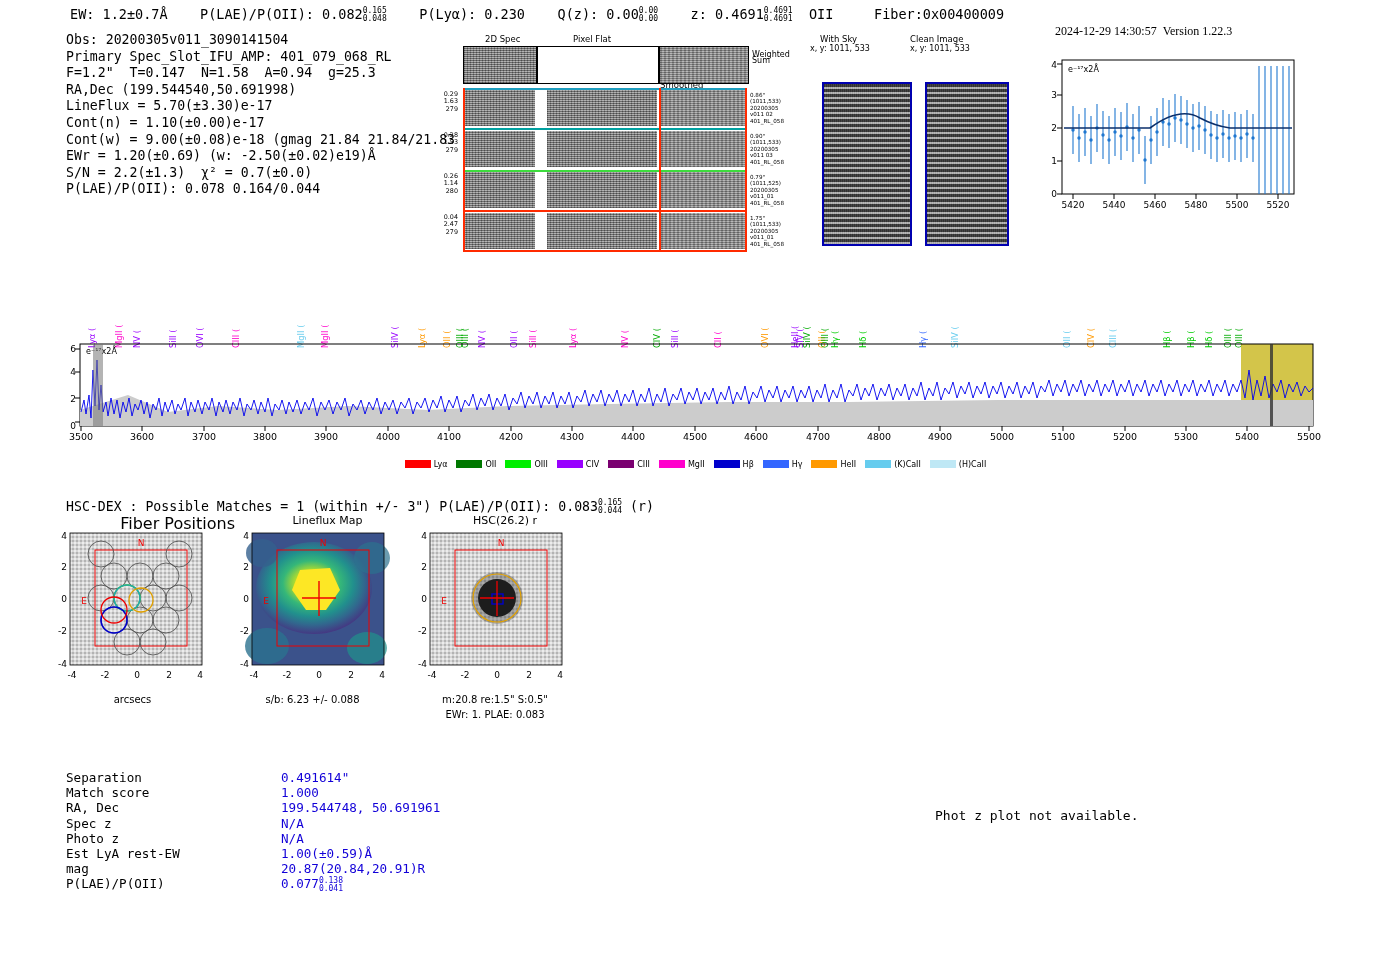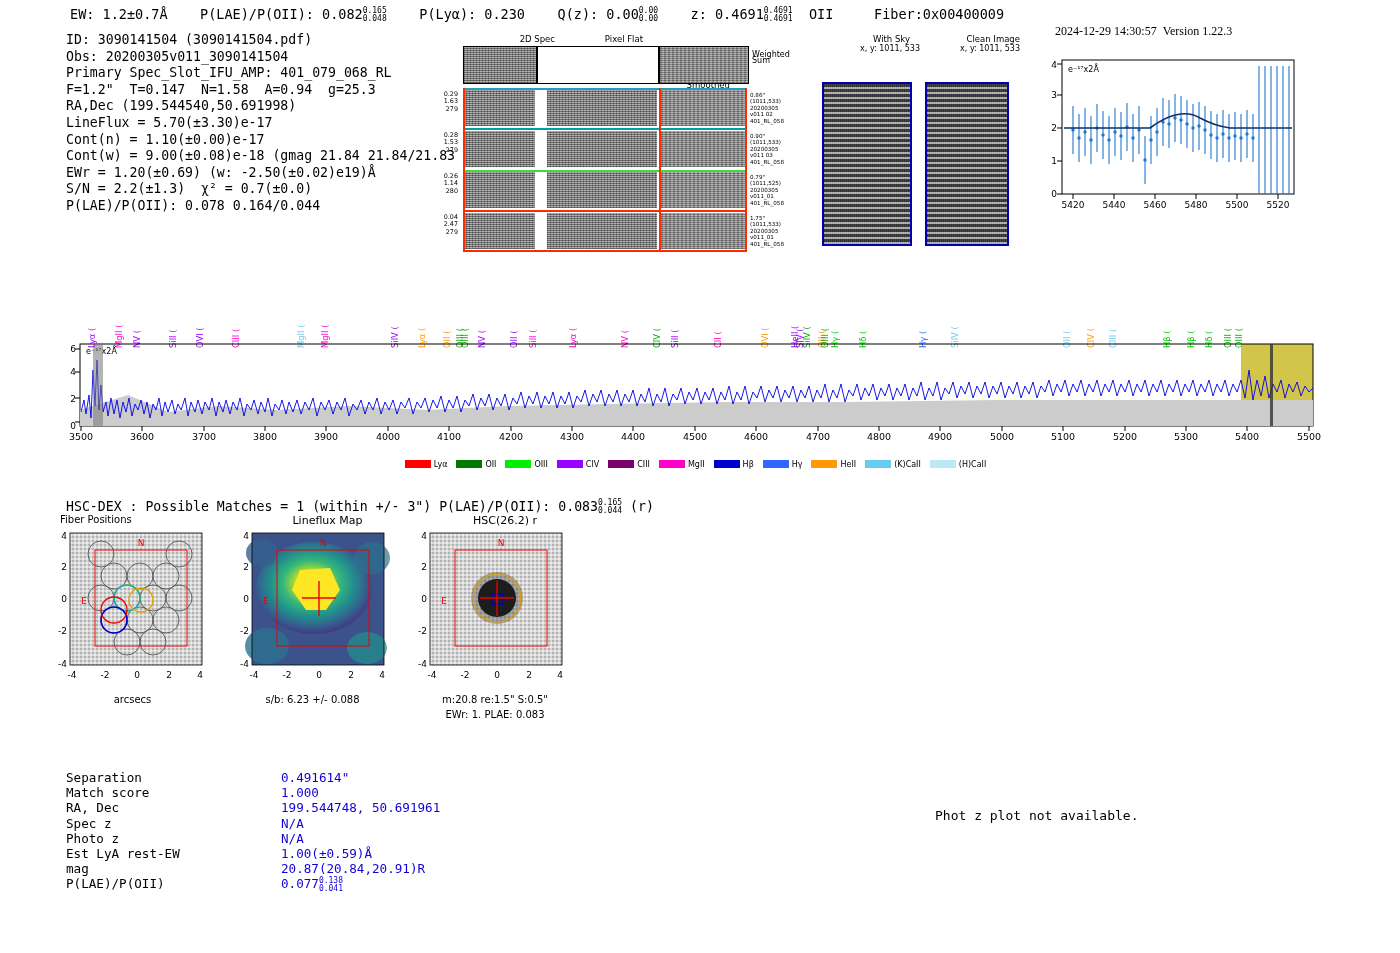--- a/index.html
+++ b/index.html
@@ -11,21 +11,21 @@
   #topline{top:6px;left:70px;font-size:13.5px;letter-spacing:0px;}
   #topdate{top:24px;left:1055px;font-size:12px;font-family:Liberation Serif, serif;}
   .frac{display:inline-block;vertical-align:middle;font-size:8px;line-height:8px;text-align:left;}
   .frac span{display:block;}
 
   
   #infoblock{top:32px;left:66px;font-size:13.2px;line-height:16.6px;}
   #infoblock div{white-space:pre;}
 
   
-  .panel-title{font-size:8.5px;text-align:right;font-family:"DejaVu Sans","Liberation Sans",sans-serif;}
+  .panel-title{font-size:8.5px;text-align:left;font-family:"DejaVu Sans","Liberation Sans",sans-serif;}
   .imgbox{position:absolute;overflow:hidden;}
   .noiseA{background-color:#8a8a8a;
     background-image:
       repeating-linear-gradient(0deg, rgba(0,0,0,.30) 0 1px, rgba(255,255,255,.22) 1px 2px),
       repeating-linear-gradient(90deg, rgba(0,0,0,.22) 0 1px, rgba(255,255,255,.16) 1px 3px);}
   .noiseB{background-color:#9a9a9a;
     background-image:
       repeating-linear-gradient(0deg, rgba(0,0,0,.22) 0 1px, rgba(255,255,255,.18) 1px 2px),
       repeating-linear-gradient(90deg, rgba(0,0,0,.18) 0 2px, rgba(255,255,255,.14) 2px 4px);}
   .skyimg{background-color:#6e6e6e;
@@ -69,21 +69,20 @@
   <span>z: 0.4691</span><span class="frac"><span>0.4691</span><span>0.4691</span></span>
   <span>&nbsp;</span><span>OII</span>
   <span>&nbsp;&nbsp;&nbsp;</span>
   <span>Fiber:0x00400009</span>
 </div>
 <div class="abs mono" id="topdate">
   <span>2024-12-29 14:30:57</span>&nbsp;&nbsp;<span>Version 1.22.3</span>
 </div>
 
 <div class="abs mono" id="infoblock">
-  <div>ID: 3090141504 (3090141504.pdf)</div>
   <div>Obs: 20200305v011_3090141504</div>
   <div>Primary Spec_Slot_IFU_AMP: 401_079_068_RL</div>
   <div>F=1.2"  T=0.147  N=1.58  A=0.94  g=25.3</div>
   <div>RA,Dec (199.544540,50.691998)</div>
   <div>LineFlux = 5.70(±3.30)e-17</div>
   <div>Cont(n) = 1.10(±0.00)e-17</div>
   <div>Cont(w) = 9.00(±0.08)e-18 (gmag 21.84 21.84/21.83 *)</div>
   <div>EWr = 1.20(±0.69) (w: -2.50(±0.02)e19)Å</div>
   <div>S/N = 2.2(±1.3)  χ² = 0.7(±0.0)</div>
   <div>P(LAE)/P(OII): 0.078 0.164/0.044</div>
@@ -416,21 +415,21 @@
     </span><span class="legend-item">
       <span class="legend-swatch" style="background: rgb(191, 232, 245);"></span>
       <span>(H)CaII</span>
     </span></div>
 
 <div class="abs mono" style="top:499px;left:66px;font-size:13.2px;">
   <span>HSC-DEX : Possible Matches = 1 (within +/- 3")  P(LAE)/P(OII): 0.083</span><span class="frac"><span>0.165</span><span>0.044</span></span>
   <span>(r)</span>
 </div>
 
-<div class="abs axlab" style="top:514px;left:60px;width:175px;text-align:left;font-size:10px;">Fiber Positions</div>
+<div class="abs axlab" style="top:514px;left:60px;width:175px;text-align:right;font-size:16px;">Fiber Positions</div>
 <div class="abs" style="top:528px;left:40px;width:200px;height:160px;">
   <svg width="200" height="160" viewBox="0 0 200 160">
     <defs>
       <pattern id="noisepat" width="4" height="4" patternUnits="userSpaceOnUse">
         <rect width="4" height="4" fill="#d6d6d6"></rect>
         <rect width="2" height="2" fill="#b3b3b3"></rect>
         <rect x="2" y="2" width="2" height="2" fill="#ececec"></rect>
       </pattern>
       <pattern id="viridis" width="6" height="6" patternUnits="userSpaceOnUse">
         <rect width="6" height="6" fill="#21908d"></rect>

